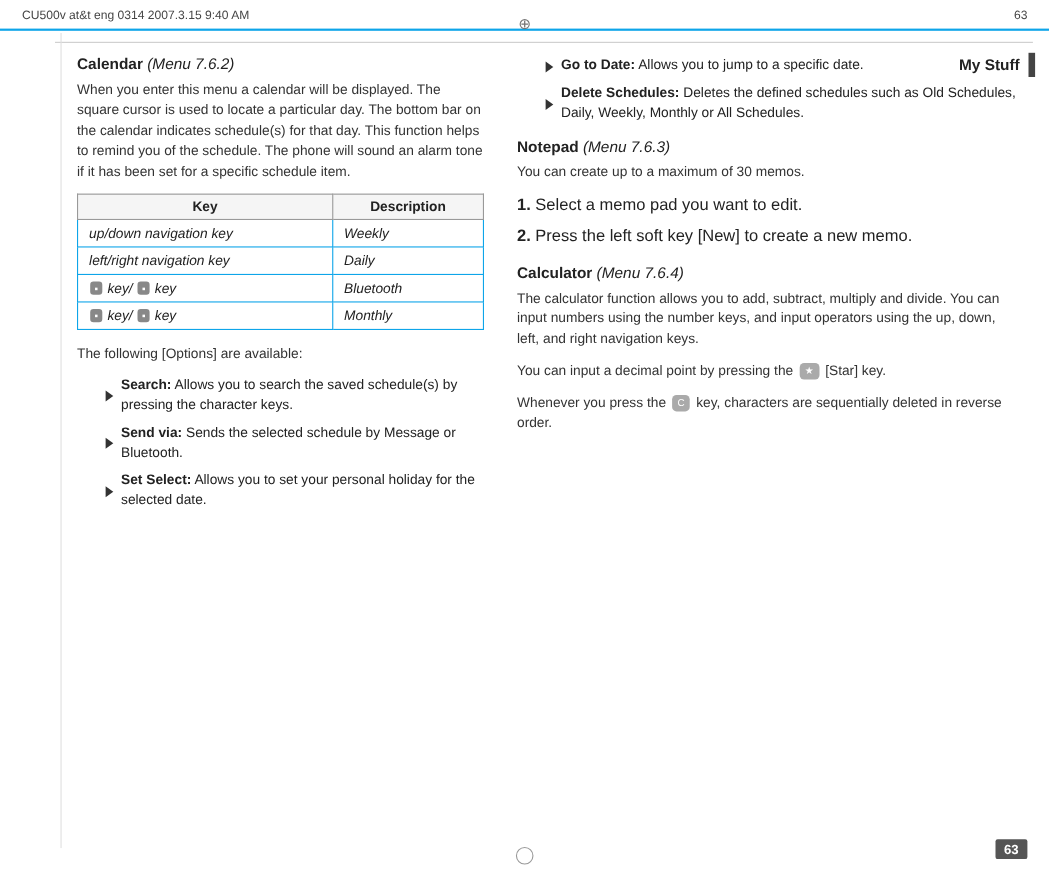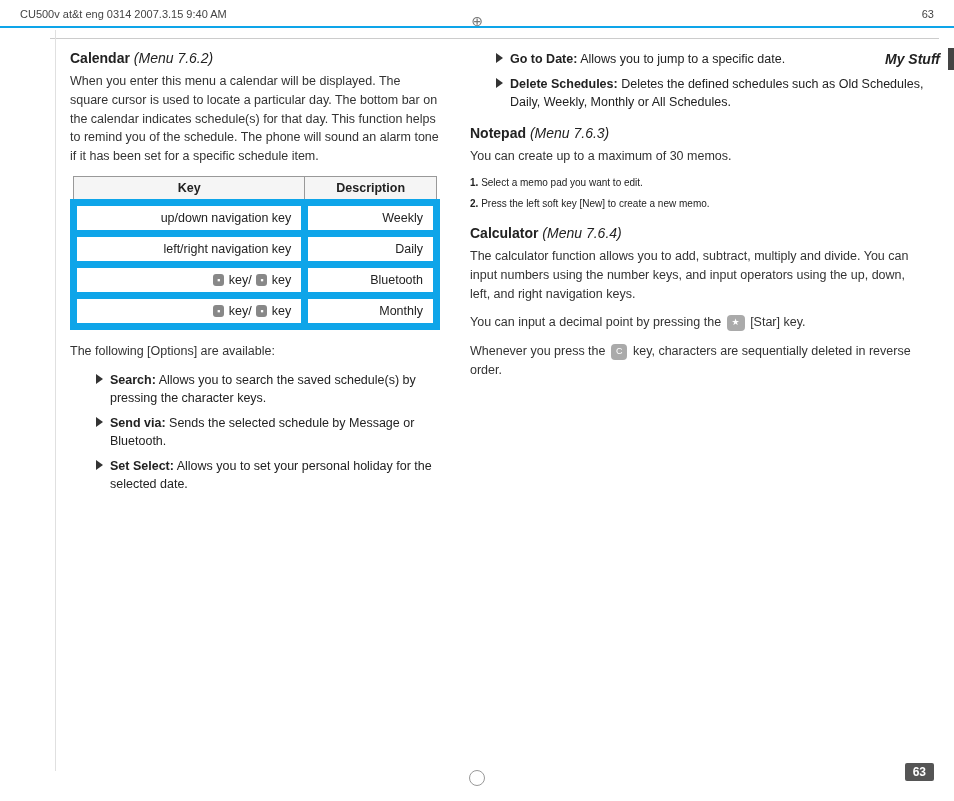--- a/index.html
+++ b/index.html
@@ -36,24 +36,23 @@
     }
 
     .header-bar .header-right {
       font-size: 11px;
     }
 
     
     .section-title-bar {
       position: absolute;
       top: 48px;
-      right: 0;
+      right: 13px;
       display: flex;
       align-items: center;
-      font-style: italic;
     }
 
     .section-title-text {
       font-size: 14px;
       font-weight: bold;
       color: #222;
       padding-right: 8px;
     }
 
     .section-title-accent {
@@ -142,23 +141,24 @@
 
     .nav-table th {
       border: 1px solid #999;
       padding: 4px 10px;
       text-align: center;
       font-weight: bold;
       background: #f5f5f5;
     }
 
     .nav-table td {
-      border: 7px solid #0ea5e9;
+      border: 1px solid #0ea5e9;
       padding: 5px 10px;
-      text-align: right;
+      text-align: left;
+      font-style: italic;
     }
 
     
     .key-icon {
       display: inline-block;
       background: #888;
       color: #fff;
       font-size: 9px;
       border-radius: 3px;
       padding: 1px 4px;
@@ -166,21 +166,21 @@
       margin: 0 1px;
     }
 
     
     .bullet-section {
       margin-top: 8px;
     }
 
     .bullet-item {
       display: flex;
-      align-items: flex-start;
+      align-items: center;
       margin-bottom: 7px;
       font-size: 12.5px;
       line-height: 1.45;
       padding-left: 26px;
     }
 
     .bullet-arrow {
       display: inline-block;
       width: 0;
       height: 0;
@@ -195,21 +195,21 @@
     .bullet-text {
       flex: 1;
     }
 
     .bullet-text b {
       font-weight: bold;
     }
 
     
     .numbered-item {
-      font-size: 10px;
+      font-size: 15px;
       line-height: 1.45;
       margin-bottom: 6px;
     }
 
     .numbered-item b {
       font-weight: bold;
     }
 
     
     .inline-key {

